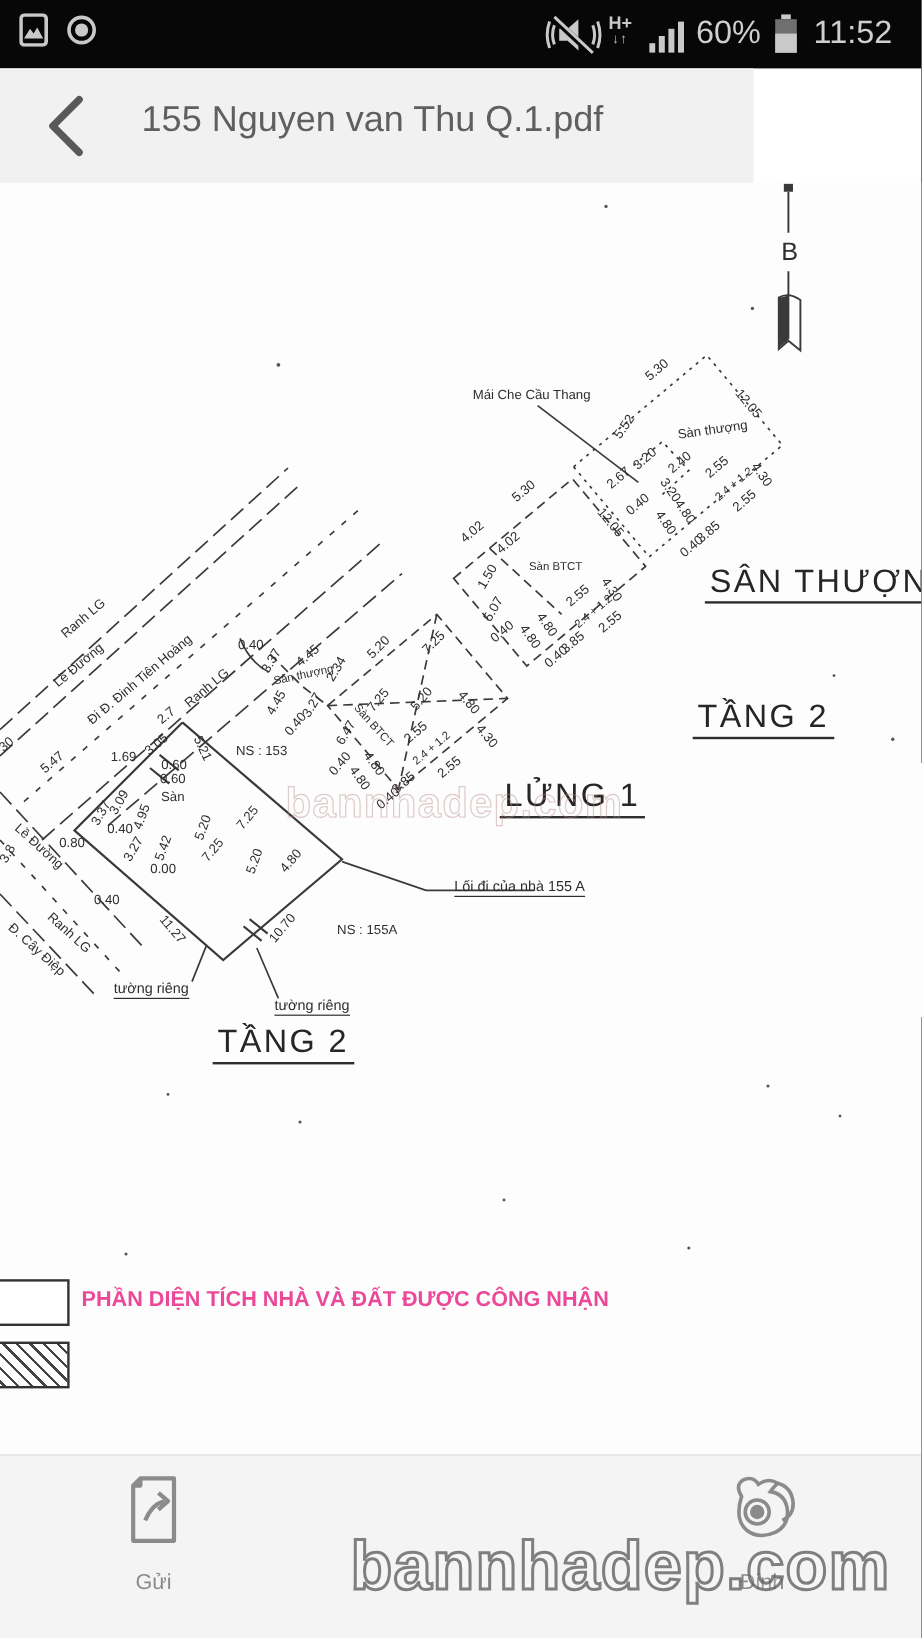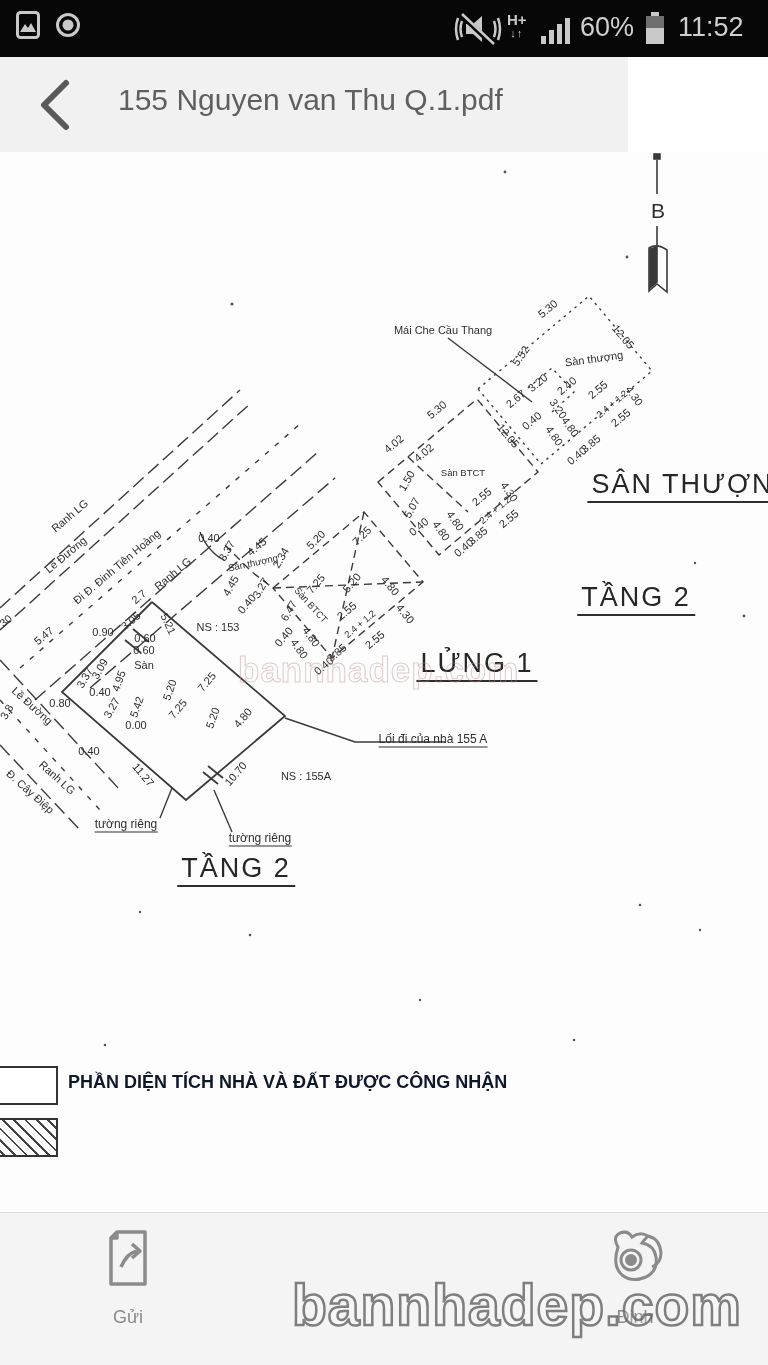--- a/index.html
+++ b/index.html
@@ -23,21 +23,21 @@
   .ann.ul{font-size:12px;border-bottom:1.5px solid #2e2e2e;padding-bottom:2px;}
   .ann.title{font-size:27px;letter-spacing:2px;color:#262626;border-bottom:2px solid #2e2e2e;padding:0 4px 3px;}
   .ann.b{font-size:21px;font-weight:500;}
   
   .wm1{position:absolute;left:238px;top:650px;font-size:35px;font-weight:bold;letter-spacing:1px;
        color:transparent;-webkit-text-stroke:1px rgba(185,140,140,.45);pointer-events:none;}
   
   .legend-row{position:absolute;left:0;}
   .swatch{position:absolute;left:-8px;width:62px;height:35px;border:2px solid #333;background:#fff;}
   .swatch.hatched{background:repeating-linear-gradient(45deg,#fff 0 6px,#444 6px 8px);}
-  .legend-label{position:absolute;left:68px;top:4px;font-size:18px;font-weight:600;color:#0f172a;white-space:nowrap;}
+  .legend-label{position:absolute;left:68px;top:4px;font-size:18px;font-weight:600;color:#ec4899;white-space:nowrap;}
   
   .toolbar{position:absolute;left:0;top:1212px;width:768px;height:153px;background:#f4f4f4;border-top:1px solid #dcdcdc;}
   .tb-item{position:absolute;top:14px;width:180px;text-align:center;cursor:pointer;}
   .tb-item .lbl{display:block;margin-top:14px;font-size:18px;color:#8a8a8a;}
   .wm2{position:absolute;left:292px;top:1272px;font-size:57px;font-weight:bold;letter-spacing:1px;
        color:rgba(255,255,255,.18);-webkit-text-stroke:2.5px rgba(98,98,98,.8);z-index:5;pointer-events:none;}
 </style>
 </head>
 <body>
 
@@ -215,21 +215,21 @@
       <span class="ann" style="left: 284px; top: 637px; transform: translate(-50%, -50%) rotate(-50deg);">0.40</span>
       <span class="ann" style="left: 70px; top: 516px; transform: translate(-50%, -50%) rotate(-40deg);">Ranh LG</span>
       <span class="ann" style="left: 66px; top: 555px; transform: translate(-50%, -50%) rotate(-40deg);">Lề Đường</span>
       <span class="ann" style="left: 117px; top: 567px; transform: translate(-50%, -50%) rotate(-40deg);">Đi Đ. Đinh Tiên Hoàng</span>
       <span class="ann" style="left: 173px; top: 574px; transform: translate(-50%, -50%) rotate(-40deg);">Ranh LG</span>
       <span class="ann" style="left: 218px; top: 627px; transform: translate(-50%, -50%) rotate(0deg);">NS : 153</span>
       <span class="ann" style="left: 6px; top: 621px; transform: translate(-50%, -50%) rotate(-40deg);">30</span>
       <span class="ann" style="left: 44px; top: 636px; transform: translate(-50%, -50%) rotate(-40deg);">5.47</span>
       <span class="ann" style="left: 139px; top: 597px; transform: translate(-50%, -50%) rotate(-40deg);">2.7</span>
       <span class="ann" style="left: 131px; top: 621px; transform: translate(-50%, -50%) rotate(-40deg);">3.05</span>
-      <span class="ann" style="left: 103px; top: 632px; transform: translate(-50%, -50%) rotate(0deg);">0.90</span>
+      <span class="ann" style="left: 103px; top: 632px; transform: translate(-50%, -50%) rotate(0deg);">1.69</span>
       <span class="ann" style="left: 168px; top: 624px; transform: translate(-50%, -50%) rotate(65deg);">5.21</span>
       <span class="ann" style="left: 145px; top: 638px; transform: translate(-50%, -50%) rotate(0deg);">0.60</span>
       <span class="ann" style="left: 144px; top: 650px; transform: translate(-50%, -50%) rotate(0deg);">0.60</span>
       <span class="ann" style="left: 85px; top: 678px; transform: translate(-50%, -50%) rotate(-60deg);">3.37</span>
       <span class="ann" style="left: 100px; top: 669px; transform: translate(-50%, -50%) rotate(-60deg);">3.09</span>
       <span class="ann" style="left: 144px; top: 665px; transform: translate(-50%, -50%) rotate(0deg);">Sàn</span>
       <span class="ann" style="left: 119px; top: 681px; transform: translate(-50%, -50%) rotate(-70deg);">4.95</span>
       <span class="ann" style="left: 100px; top: 692px; transform: translate(-50%, -50%) rotate(0deg);">0.40</span>
       <span class="ann" style="left: 60px; top: 703px; transform: translate(-50%, -50%) rotate(0deg);">0.80</span>
       <span class="ann" style="left: 112px; top: 708px; transform: translate(-50%, -50%) rotate(-60deg);">3.27</span>

